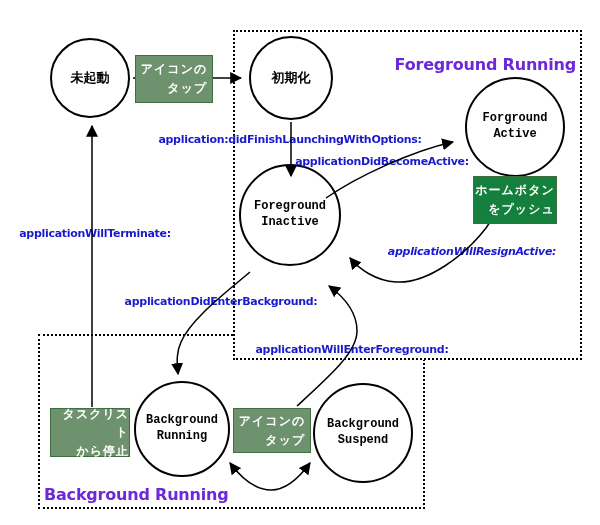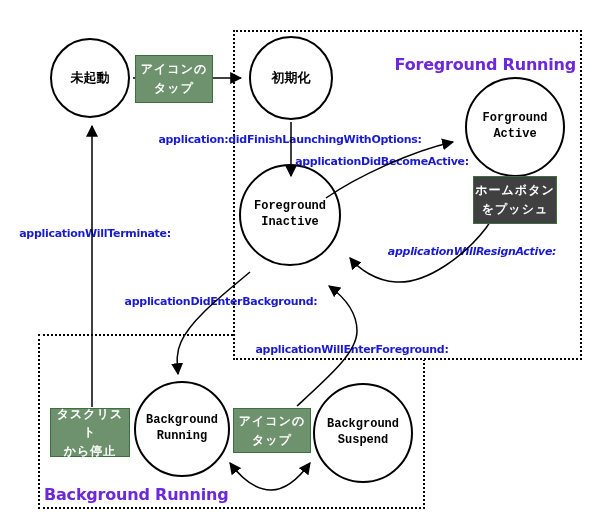--- a/index.html
+++ b/index.html
@@ -18,21 +18,21 @@
     position:absolute; border:2px solid #000; border-radius:50%;
     background:#fff; display:flex; align-items:center; justify-content:center;
     text-align:center; font-weight:bold; color:#000;
     white-space:pre-line; line-height:1.3;
   }
   .state-en { font-size:12px;font-family:Liberation Mono, monospace; }
   .state-ja { font-size:13px; }
   .action-box {
     position:absolute; border:1px solid #3f6f3f;
     display:flex; align-items:center; justify-content:center;
-    text-align:center; font-weight:bold; font-size:12px; color:#fff;
+    text-align:right; font-weight:bold; font-size:12px; color:#fff;
     white-space:pre-line; line-height:1.55; letter-spacing:1px;
   }
   .transition-label {
     position:absolute; transform:translate(-50%,-50%);
     font-weight:bold; font-size:11px; letter-spacing:-0.3px;
     white-space:nowrap;
   }
   #arrows { position:absolute; left:0; top:0; pointer-events:none; }
 </style>
 </head>
@@ -79,20 +79,20 @@
       <path d="M 511 178 C 503 200 498 212 486 228 C 466 254 428 284 396 282 C 376 281 359 269 350 258" marker-end="url(#ah)"></path>
       <path d="M 250 272 C 224 294 191 319 181 342 C 176 353 177 362 178 374" marker-end="url(#ah)"></path>
       <path d="M 92 407 L 92 126" marker-end="url(#ah)"></path>
       <path d="M 297 406 C 331 375 357 352 357 331 C 357 312 344 297 329 286" marker-end="url(#ah)"></path>
       <path d="M 230 463 C 242 479 256 490 271 490 C 286 490 299 478 310 463" marker-start="url(#ah)" marker-end="url(#ah)"></path>
     </g>
   </svg>
 
   <div class="action-box" style="left:135px; top:55px; width:78px; height:48px; background:#6d926d;">アイコンの
 タップ</div>
-  <div class="action-box" style="left:473px; top:176px; width:84px; height:48px; background:#404040;">ホームボタン
+  <div class="action-box" style="left:473px; top:176px; width:84px; height:48px; background:#15803d;">ホームボタン
 をプッシュ</div>
   <div class="action-box" style="left:50px; top:408px; width:80px; height:49px; background:#6d926d;">タスクリスト
 から停止</div>
   <div class="action-box" style="left:233px; top:408px; width:78px; height:45px; background:#6d926d;">アイコンの
 タップ</div>
 
 </div>
 
 </body></html>

